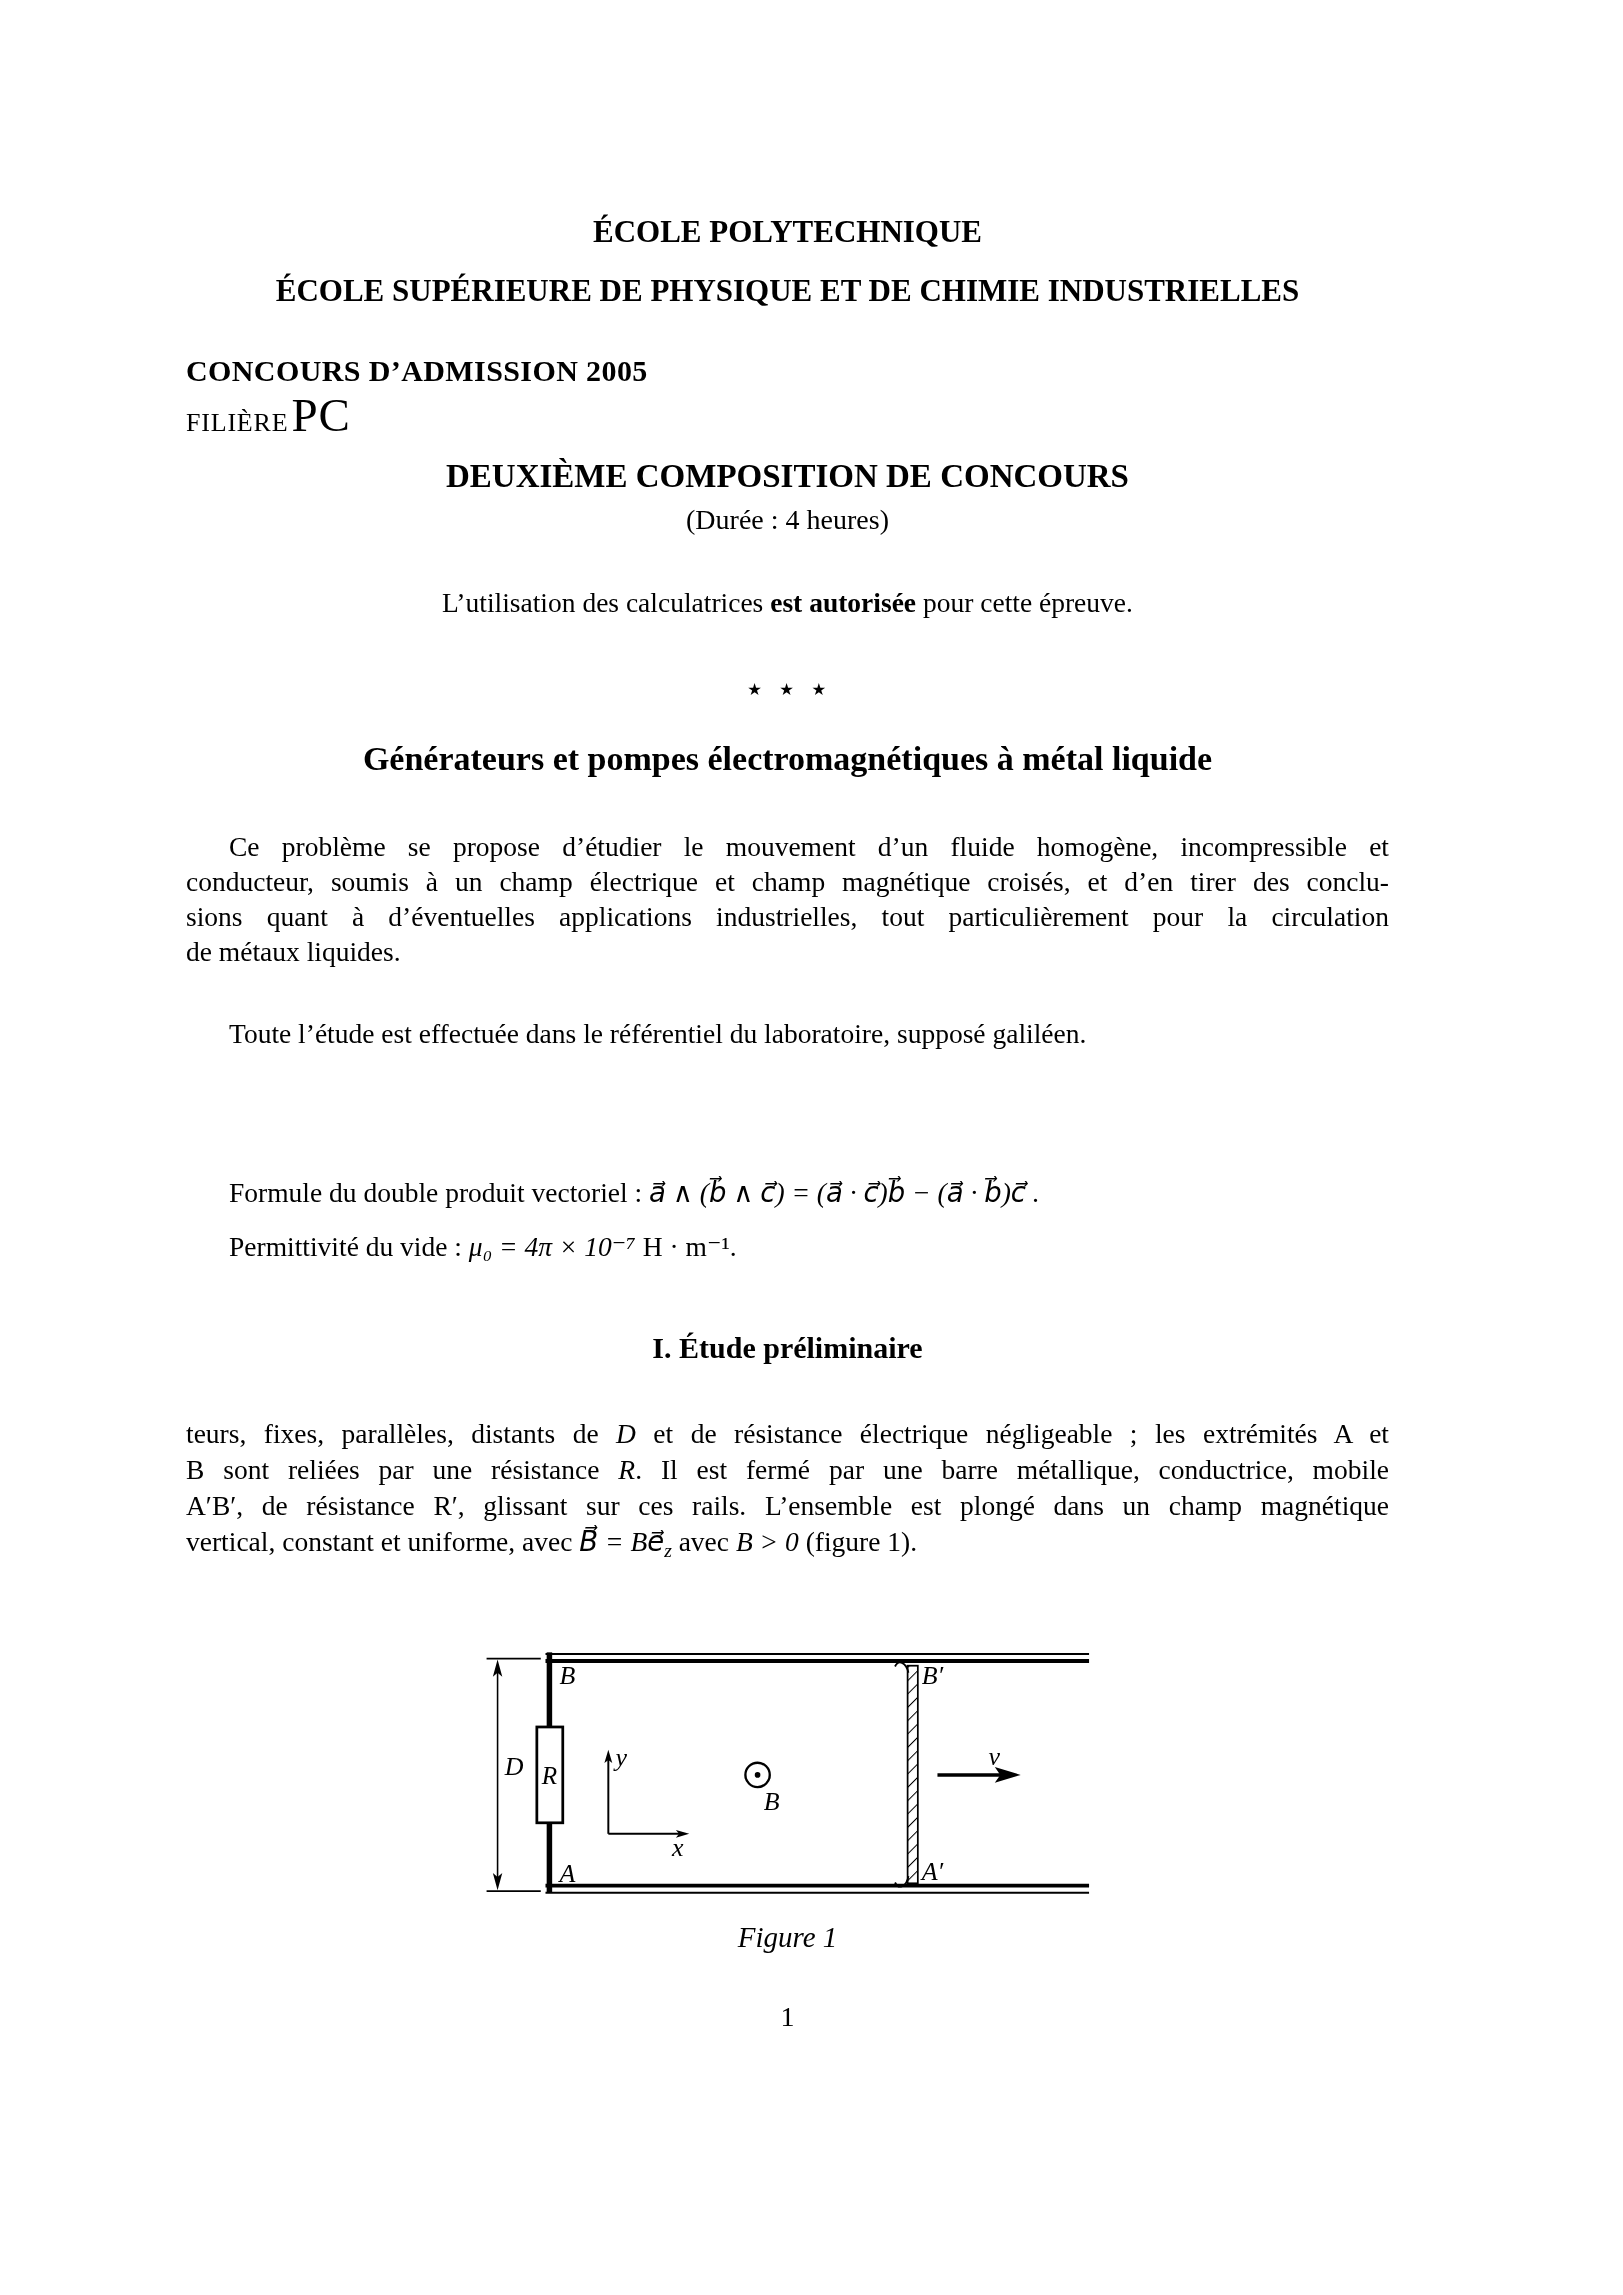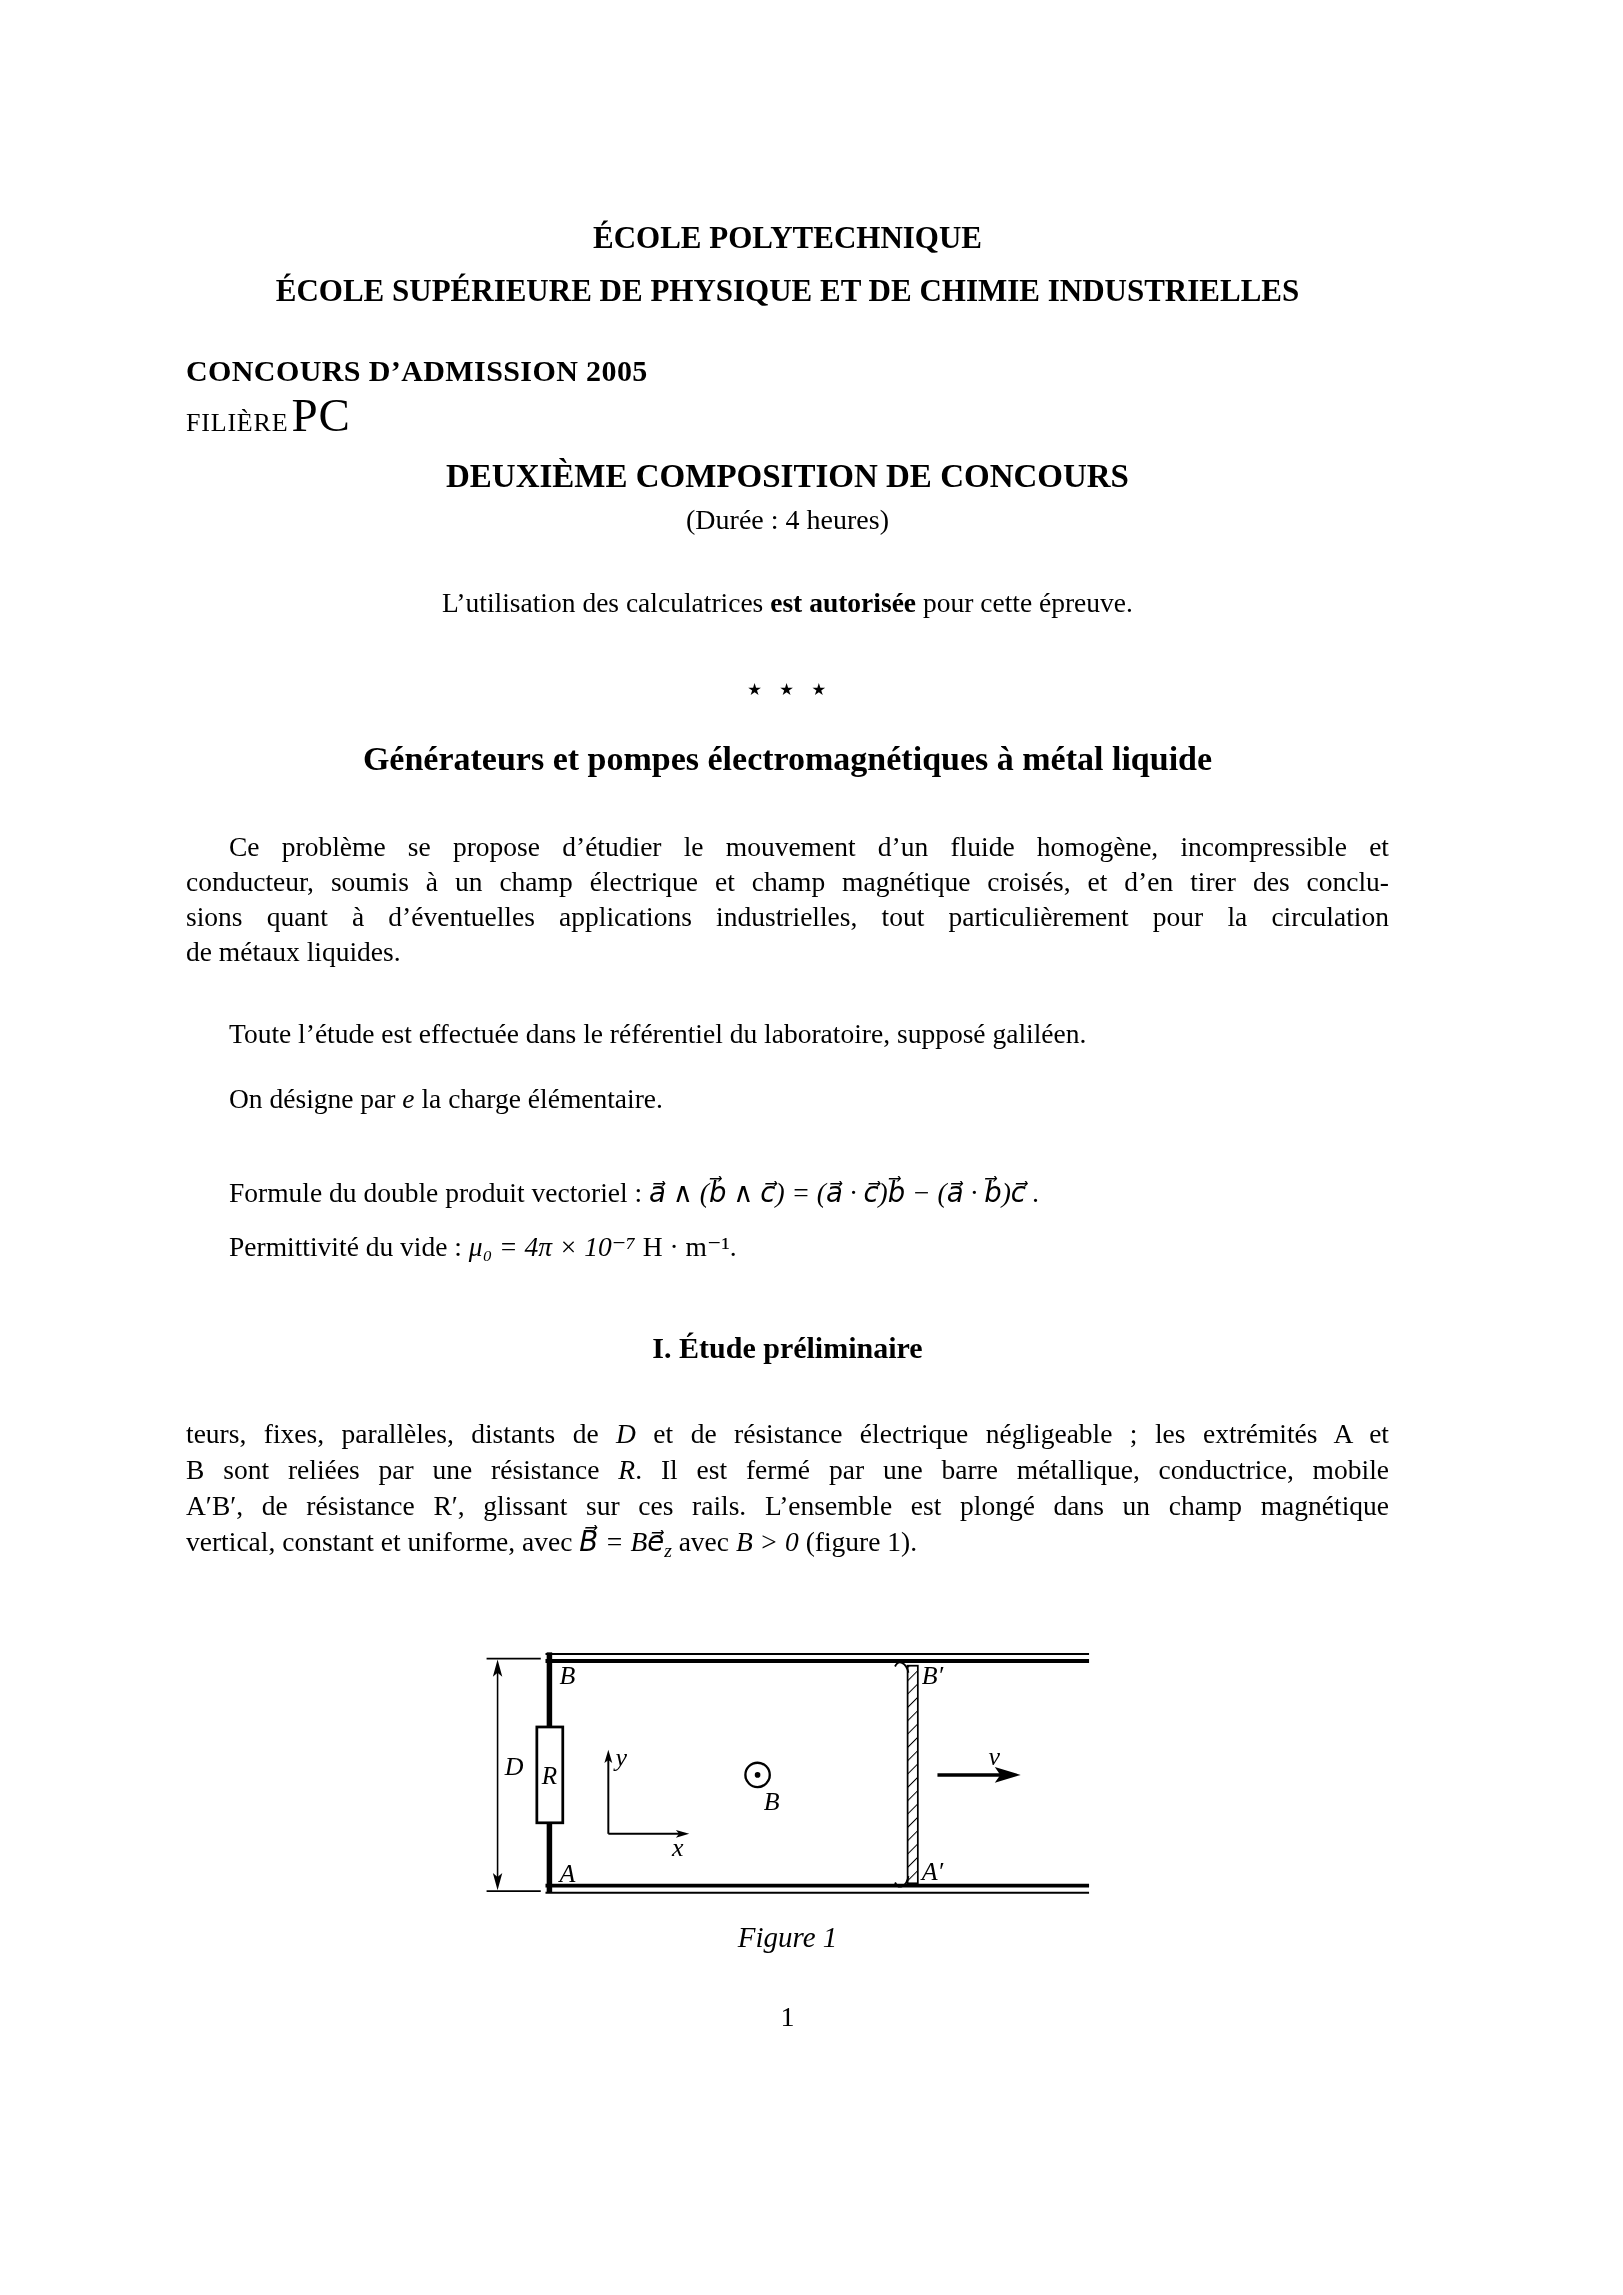--- a/index.html
+++ b/index.html
@@ -42,21 +42,21 @@
   .fig-label{font-style:italic;font-size:33px;font-family:"Liberation Serif","DejaVu Serif",serif;}
   .fig-label-sm{font-style:italic;font-size:32px;font-family:"Liberation Serif","DejaVu Serif",serif;}
   .fig-caption{top:1920px;font-style:italic;font-size:29px;line-height:35px;}
   .page-num{top:1999px;font-size:28px;line-height:35px;}
 </style>
 </head>
 <body>
 
 <div class="page">
 
-  <div class="blk ctr h-school" style="top:220px">ÉCOLE POLYTECHNIQUE</div>
+  <div class="blk ctr h-school" style="top:214px">ÉCOLE POLYTECHNIQUE</div>
   <div class="blk ctr h-school" style="top:273px">ÉCOLE SUPÉRIEURE DE PHYSIQUE ET DE CHIMIE INDUSTRIELLES</div>
 
   <div class="blk row-adm">
     <span class="adm">CONCOURS D’ADMISSION 2005</span>
     <span>
       <span class="fil">FILIÈRE</span>
       <span class="fil-val">PC</span>
     </span>
   </div>
 
@@ -73,23 +73,20 @@
 
   <div class="blk body-txt p1">
     <div class="jline ind">Ce problème se propose d’étudier le mouvement d’un fluide homogène, incompressible et</div>
     <div class="jline">conducteur, soumis à un champ électrique et champ magnétique croisés, et d’en tirer des conclu-</div>
     <div class="jline">sions quant à d’éventuelles applications industrielles, tout particulièrement pour la circulation</div>
     <div class="jlast">de métaux liquides.</div>
   </div>
 
   <div class="blk body-txt p-toute ind">Toute l’étude est effectuée dans le référentiel du laboratoire, supposé galiléen.</div>
 
-  <div class="blk body-txt p-designe ind">
-    <span>On désigne par </span><span class="i">e</span><span> la charge élémentaire.</span>
-  </div>
 
   <div class="blk body-txt p-formule ind">
     <span>Formule du double produit vectoriel : </span><span class="i">a⃗ ∧ (b⃗ ∧ c⃗) = (a⃗ · c⃗)b⃗ − (a⃗ · b⃗)c⃗ .</span>
   </div>
 
   <div class="blk body-txt p-permit ind">
     <span>Permittivité du vide : </span><span class="i">μ₀ = 4π × 10⁻⁷</span><span> H · m⁻¹.</span>
   </div>
 
   <div class="blk ctr sec-title">I. Étude préliminaire</div>

